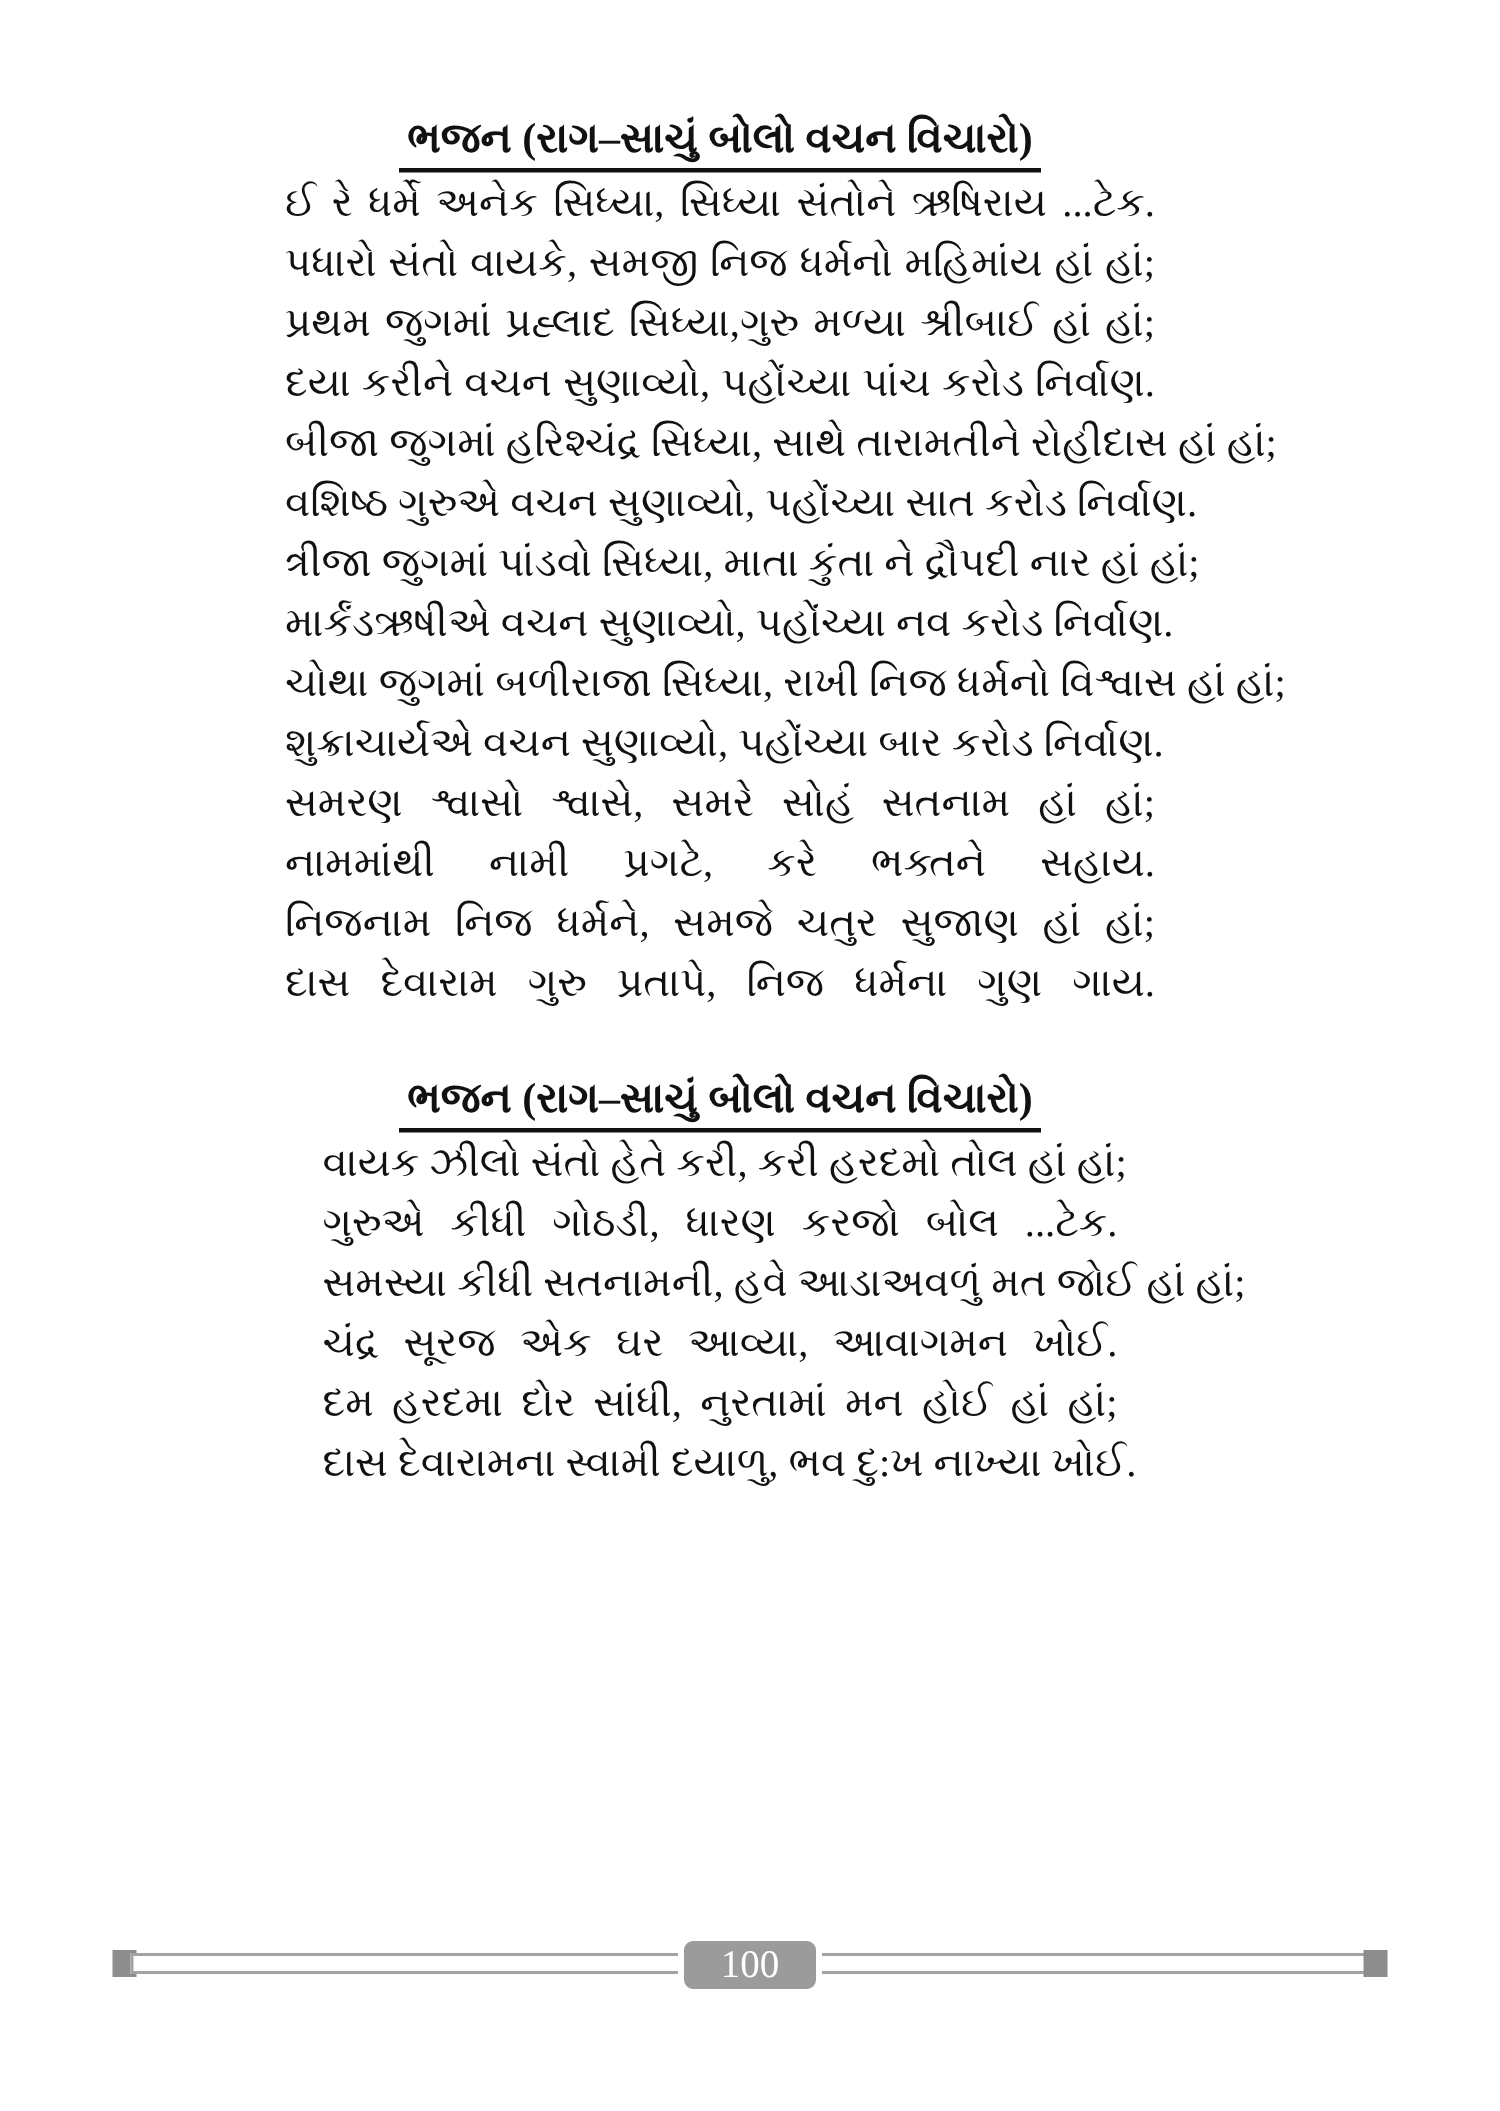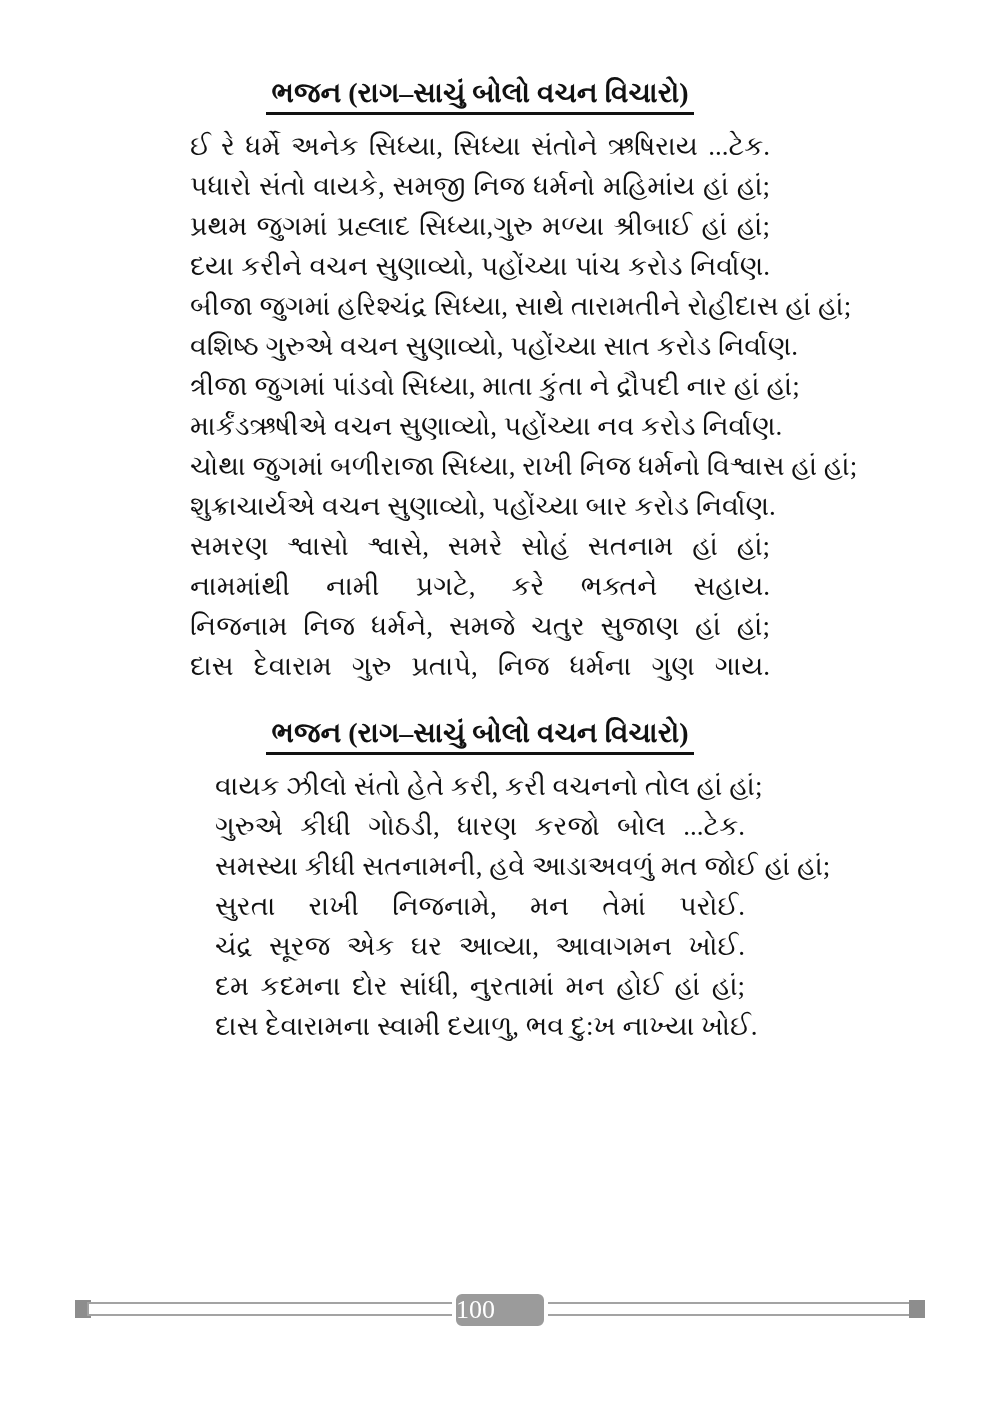--- a/index.html
+++ b/index.html
@@ -26,21 +26,21 @@
     left: 190px;
     width: 580px;
   }
   .section-2 {
     top: 716px;
     left: 215px;
     width: 530px;
   }
   .section-title-row {
     text-align: center;
-    margin-bottom: 11px;
+    margin-bottom: 0;
   }
   .section-title {
     display: inline-block;
     font-size: 28px;
     font-weight: bold;
     line-height: 34px;
     padding: 0 6px 2px 6px;
     border-bottom: 3px solid #111111;
     white-space: nowrap;
   }
@@ -85,21 +85,21 @@
     left: 50%;
     transform: translateX(-50%);
     width: 88px;
     height: 32px;
     background: #9b9b9b;
     border: 4px solid #ffffff;
     border-radius: 10px;
     color: #ffffff;
     font-size: 26px;
     line-height: 32px;
-    text-align: left;
+    text-align: center;
     font-family: "Liberation Serif", "DejaVu Serif", serif;
   }
 </style>
 </head>
 <body>
 
 <div class="page">
 
   <div class="section section-1">
     <div class="section-title-row">
@@ -118,26 +118,25 @@
     <div class="verse-line">સમરણ શ્વાસો શ્વાસે, સમરે સોહં સતનામ હાં હાં;</div>
     <div class="verse-line">નામમાંથી નામી પ્રગટે, કરે ભક્તને સહાય.</div>
     <div class="verse-line">નિજનામ નિજ ધર્મને, સમજે ચતુર સુજાણ હાં હાં;</div>
     <div class="verse-line">દાસ દેવારામ ગુરુ પ્રતાપે, નિજ ધર્મના ગુણ ગાય.</div>
   </div>
 
   <div class="section section-2">
     <div class="section-title-row">
       <span class="section-title">ભજન (રાગ–સાચું બોલો વચન વિચારો)</span>
     </div>
-    <div class="verse-line">વાયક ઝીલો સંતો હેતે કરી, કરી વચનનો તોલ હાં હાં;</div>
+    <div class="verse-line">વાયક ઝીલો સંતો હેતે કરી, કરી હરદમો તોલ હાં હાં;</div>
     <div class="verse-line">ગુરુએ કીધી ગોઠડી, ધારણ કરજો બોલ ...ટેક.</div>
     <div class="verse-line">સમસ્યા કીધી સતનામની, હવે આડાઅવળું મત જોઈ હાં હાં;</div>
-    <div class="verse-line">સુરતા રાખી નિજનામે, મન તેમાં પરોઈ.</div>
     <div class="verse-line">ચંદ્ર સૂરજ એક ઘર આવ્યા, આવાગમન ખોઈ.</div>
-    <div class="verse-line">દમ કદમના દોર સાંધી, નુરતામાં મન હોઈ હાં હાં;</div>
+    <div class="verse-line">દમ હરદમા દોર સાંધી, નુરતામાં મન હોઈ હાં હાં;</div>
     <div class="verse-line">દાસ દેવારામના સ્વામી દયાળુ, ભવ દુ:ખ નાખ્યા ખોઈ.</div>
   </div>
 
   <div class="footer">
     <div class="footer-endcap left"></div>
     <div class="footer-rule"></div>
     <div class="footer-endcap right"></div>
     <div class="page-number-badge">100</div>
   </div>
 

